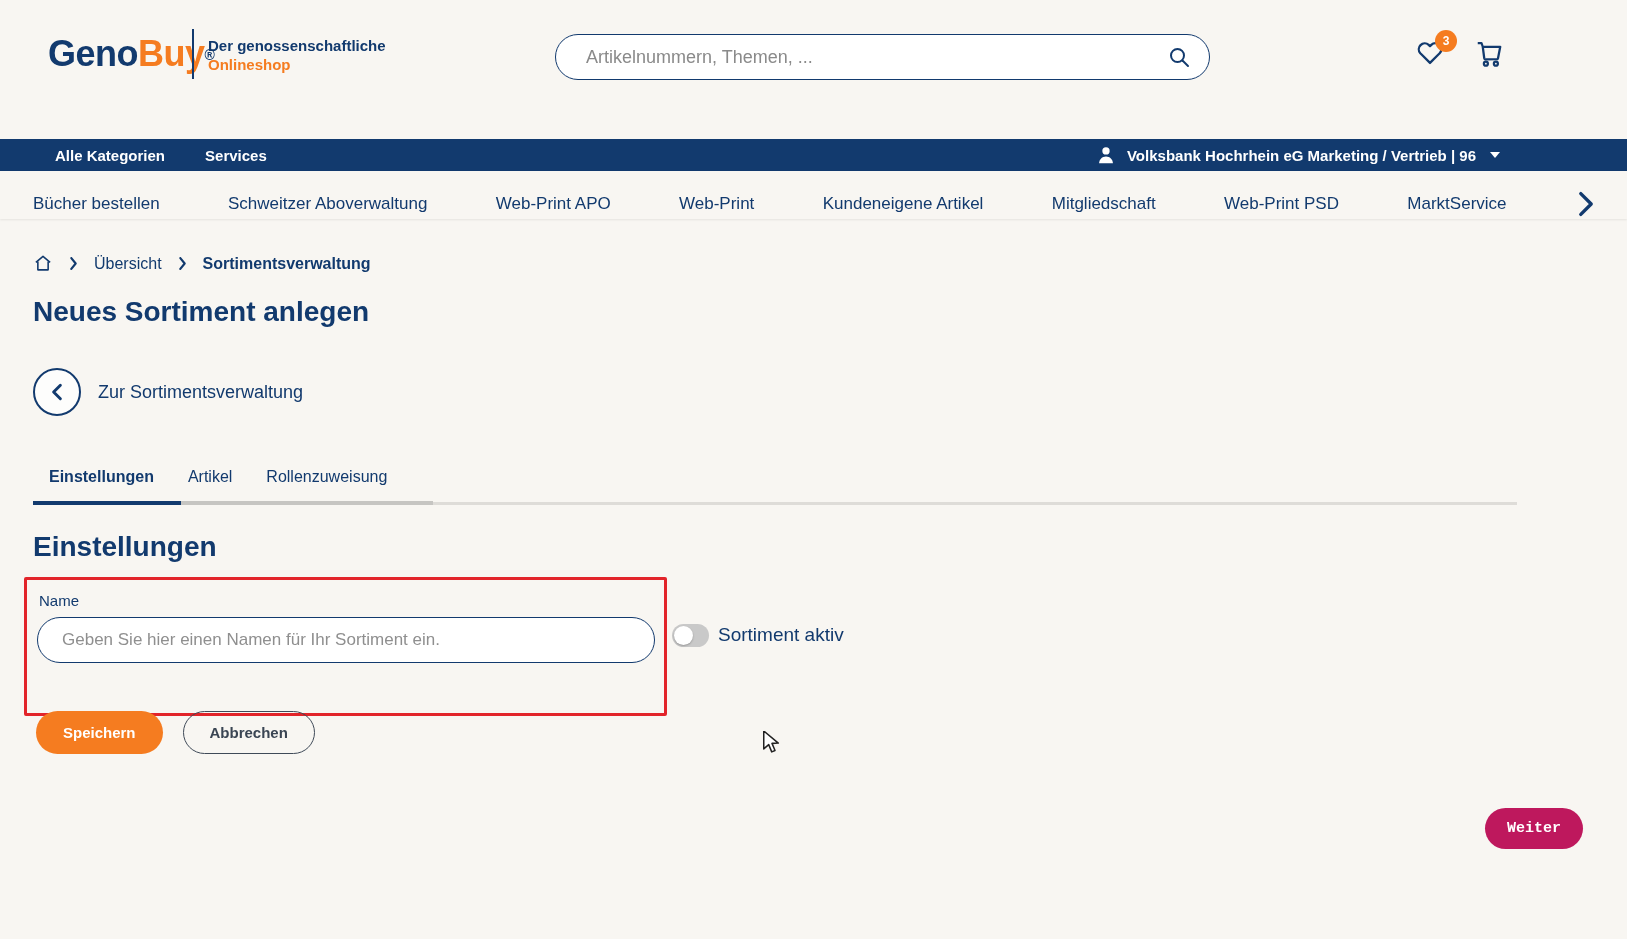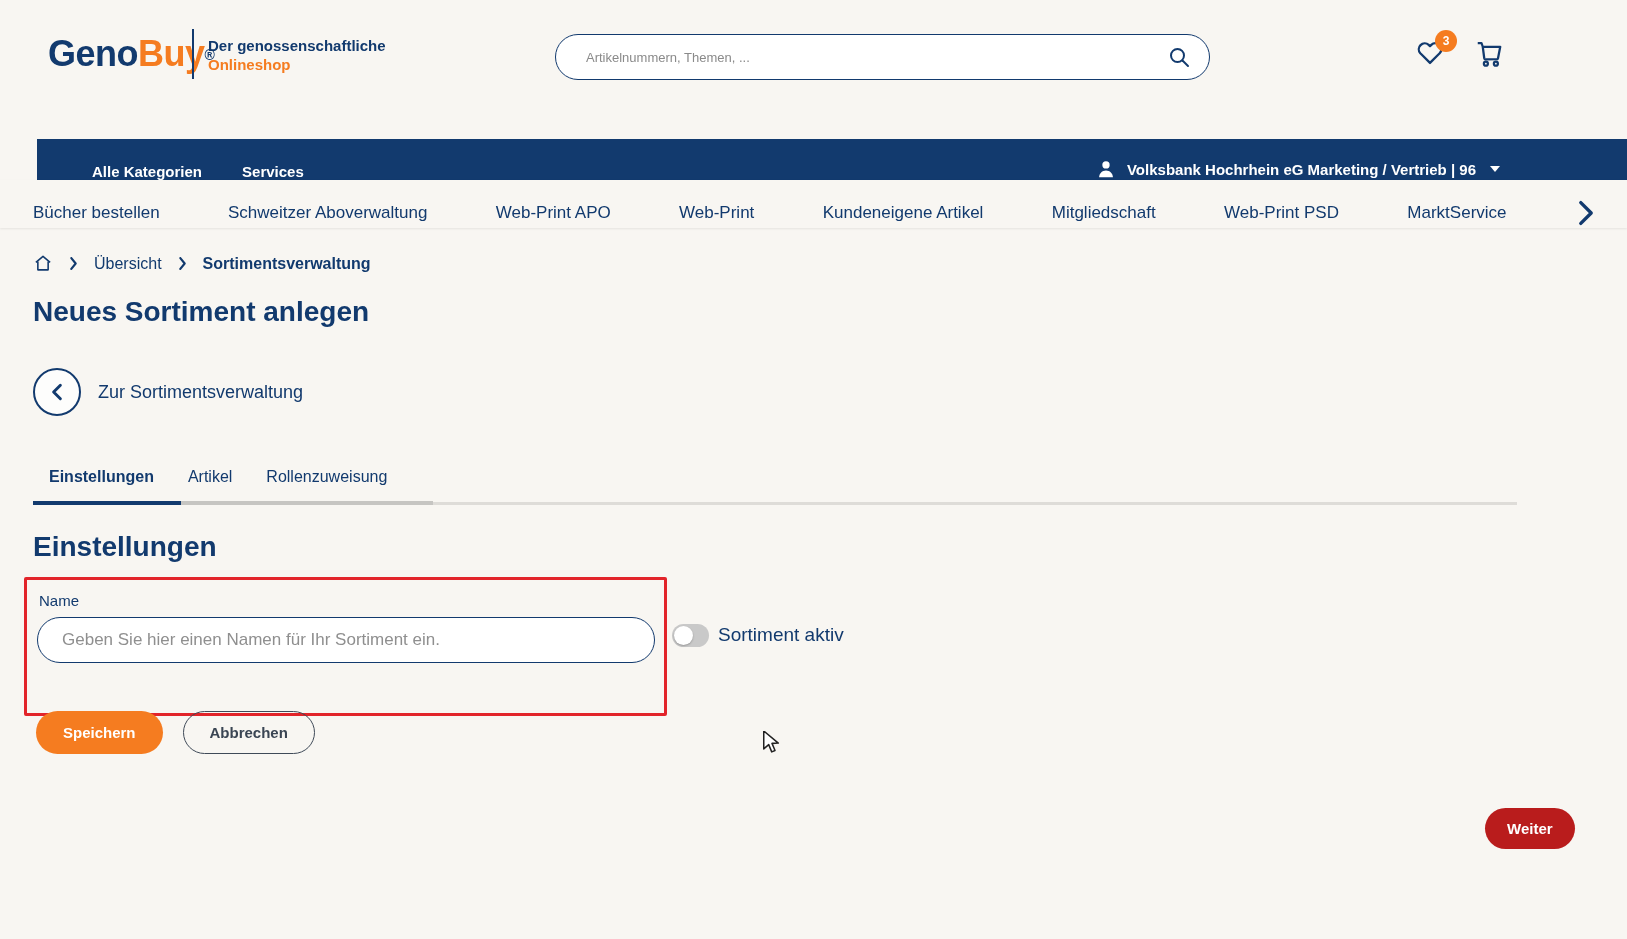--- a/index.html
+++ b/index.html
@@ -19,34 +19,34 @@
   .tagline { position:absolute; left:208px; top:36px; font-size:15px; font-weight:bold; line-height:19px; }
   .tagline-1 { color:#123a6e; }
   .tagline-2 { color:#f57c20; }
   .searchbar {
     position:absolute; left:555px; top:34px; width:655px; height:46px;
     background:#fff; border:1.5px solid #123a6e; border-radius:23px;
     display:flex; align-items:center; padding:0 18px 0 30px;
   }
   .searchbar input {
     flex:1; border:none; outline:none; background:transparent;
-    font-size:13px; color:#333; font-family:"Liberation Sans", sans-serif;
+    font-size:18px; color:#333; font-family:"Liberation Sans", sans-serif;
   }
   .searchbar input::placeholder { color:#8a8a8a; opacity:1; }
   .hdr-icons { position:absolute; right:122px; top:38px; display:flex; align-items:center; gap:28px; }
   .icon-wrap { position:relative; cursor:pointer; }
   .badge {
     position:absolute; top:-9px; right:-12px; width:22px; height:22px;
     background:#f57c20; color:#fff; border-radius:50%;
     font-size:12px; font-weight:bold; display:flex; align-items:center; justify-content:center;
   }
   
   .mainnav {
-    height:41px; background:#123a6e; color:#fff;
-    display:flex; align-items:flex-end; padding:0 127px 0 55px; gap:40px;margin-left:37px;
+    height:32px; background:#123a6e; color:#fff;
+    display:flex; align-items:center; padding:0 127px 0 55px; gap:40px;
   }
   .mainnav-item { font-size:15px; font-weight:bold; cursor:pointer; }
   .account { margin-left:auto; display:flex; align-items:center; gap:10px; cursor:pointer; }
   .account-name { font-size:15px; font-weight:bold; }
   .caret-down { width:0; height:0; border-left:5px solid transparent; border-right:5px solid transparent; border-top:6px solid #fff; margin-left:4px; }
   
   .subnav {
     height:48px; display:flex; align-items:center; padding:17px 30px 0 33px;
     background:#f8f6f2; box-shadow:0 1px 2px rgba(0,0,0,0.08);
     justify-content:space-between;
@@ -96,23 +96,23 @@
     position:absolute; left:2px; top:2px; width:19px; height:19px;
     background:#fff; border-radius:50%; box-shadow:0 1px 2px rgba(0,0,0,0.25);
   }
   .toggle-label { position:absolute; left:718px; top:624px; font-size:19px; color:#123a6e; }
   
   .btn-row { position:absolute; left:36px; top:711px; display:flex; gap:20px; align-items:center; }
   .btn { border-radius:22px; font-size:15px; font-weight:bold; cursor:pointer; font-family:"Liberation Sans", sans-serif; }
   .btn-primary { background:#f57c20; color:#fff; border:none; padding:13px 27px; }
   .btn-outline { background:transparent; color:#3a4553; border:1.5px solid #3f4a58; padding:12px 26px; }
   .btn-next {
-    position:absolute; left:1485px; top:808px; background:#b91c1c; color:#fff;
+    position:absolute; left:1485px; top:808px; background:#be185d; color:#fff;
     border:none; border-radius:21px; padding:12px 22px; font-size:15px; font-weight:bold;
-    cursor:pointer; font-family:Liberation Sans, sans-serif;
+    cursor:pointer; font-family:Liberation Mono, monospace;
   }
   
   .cursor { position:absolute; left:762px; top:731px; pointer-events:none; }
 </style>
 </head>
 <body>
 
 <div class="page">
 
   <div class="header">

